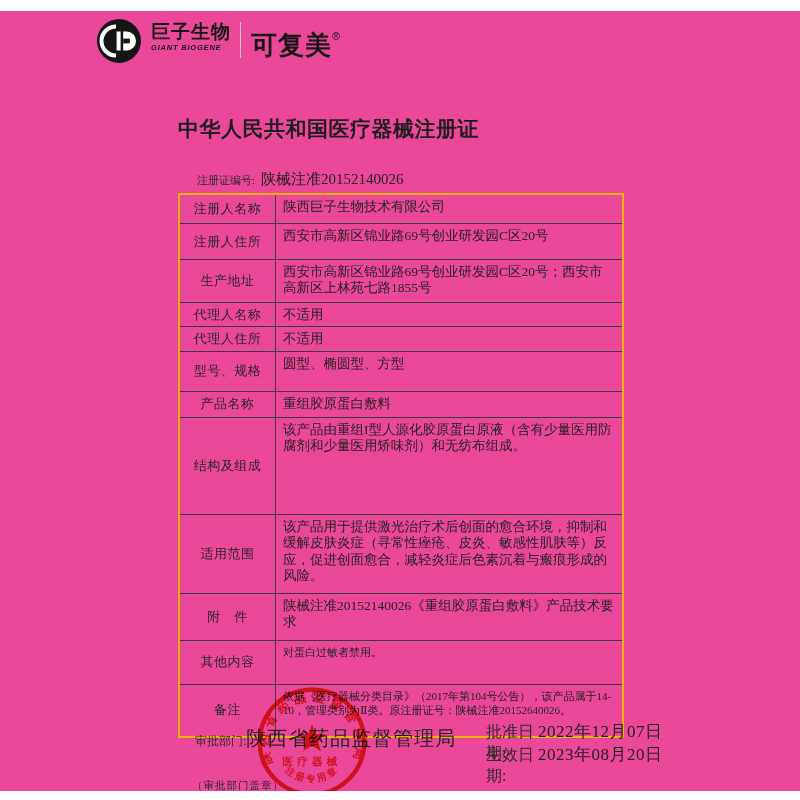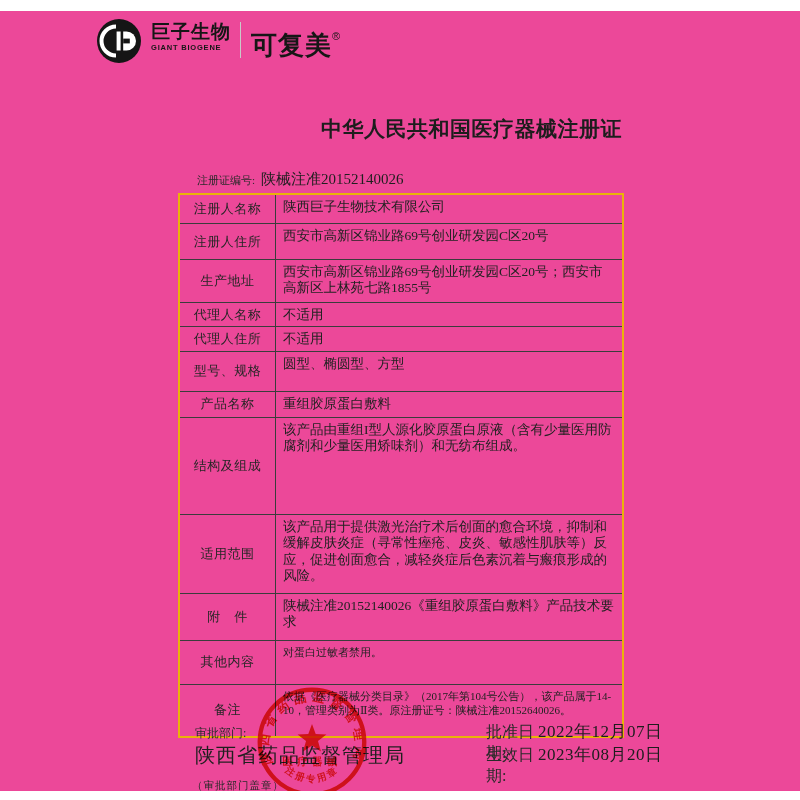--- a/index.html
+++ b/index.html
@@ -4,48 +4,48 @@
 <style>
   html,body{margin:0;padding:0;background:#ffffff;}
   .page{position:relative;width:800px;height:780px;background:#ec4899;overflow:hidden;
         font-family:"Liberation Serif","DejaVu Serif",serif;color:#262626;margin-top:11px;}
 
   
   .brand{position:absolute;left:97px;top:8px;display:flex;align-items:flex-start;}
   .logo-icon{width:44px;height:44px;display:block;}
   .brand-cn-block{margin-left:10px;padding-top:2px;font-family:"Liberation Sans","DejaVu Sans",sans-serif;}
   .brand-cn{font-size:19px;font-weight:bold;letter-spacing:1px;color:#161616;line-height:22px;}
-  .brand-en{font-size:7.5px;font-weight:bold;letter-spacing:0.8px;color:#161616;line-height:9px;}
+  .brand-en{font-size:7.5px;font-weight:bold;letter-spacing:0.8px;color:#161616;line-height:9px;font-style:italic;}
   .brand-divider{width:1px;height:36px;background:#c9c9c9;margin:3px 10px 0 9px;}
   .brand-name{font-family:"Liberation Sans","DejaVu Sans",sans-serif;font-size:26px;font-weight:600;
               letter-spacing:1px;color:#161616;line-height:34px;}
   .brand-name sup{font-size:11px;font-weight:400;vertical-align:14px;letter-spacing:0;}
 
   
-  .doc-title{position:absolute;left:178px;top:104px;width:444px;text-align:right;
+  .doc-title{position:absolute;left:178px;top:104px;width:444px;text-align:left;
              font-size:21px;font-weight:bold;letter-spacing:0.5px;color:#1d1d1d;margin:0;}
   .cert-line{position:absolute;left:197px;top:159px;}
   .cert-label{font-size:11px;color:#2a2a2a;}
   .cert-value{font-size:15px;color:#1f1f1f;margin-left:2px;}
 
   
   .cert-table{position:absolute;left:178px;top:182px;width:442px;border:2px solid #eab308;}
   .row{display:flex;border-top:1px solid #3c3c3c;}
   .row:first-child{border-top:none;}
   .cell-label{width:96px;flex:0 0 96px;border-right:1px solid #3c3c3c;display:flex;
               align-items:center;justify-content:center;text-align:center;
               font-size:13px;color:#262626;letter-spacing:0.5px;padding:2px 3px;box-sizing:border-box;}
   .cell-value{flex:1;padding:4px 8px 3px 7px;font-size:13.5px;line-height:1.22;color:#222;box-sizing:border-box;}
   .cell-value.small{font-size:11px;line-height:1.3;}
   .r0{min-height:28px}.r1{min-height:35px}.r2{min-height:42px}.r3{min-height:22px}
   .r4{min-height:22px}.r5{min-height:25px}.r6{min-height:39px}.r7{min-height:96px}
   .r8{min-height:78px}.r9{min-height:46px}.r10{min-height:43px}.r11{min-height:51px}
 
   
-  .approval-line{position:absolute;left:195px;top:714px;display:flex;align-items:baseline;flex-direction:column;}
+  .approval-line{position:absolute;left:195px;top:714px;display:flex;align-items:baseline;}
   .approval-label{font-size:12px;color:#2a2a2a;}
   .approval-dept{font-size:20px;color:#1f1f1f;letter-spacing:1px;}
   .dates{position:absolute;left:486px;top:709px;}
   .date-row{display:flex;align-items:baseline;height:22.5px;}
   .date-label{font-size:16px;color:#2a2a2a;width:52px;flex:0 0 52px;}
   .date-value{font-size:17px;color:#1d1d1d;letter-spacing:0.5px;}
   .seal-note{position:absolute;left:192px;top:768px;font-size:10.5px;letter-spacing:1px;color:#2a2a2a;}
 
   
   .stamp{position:absolute;left:255px;top:674px;width:114px;height:114px;

